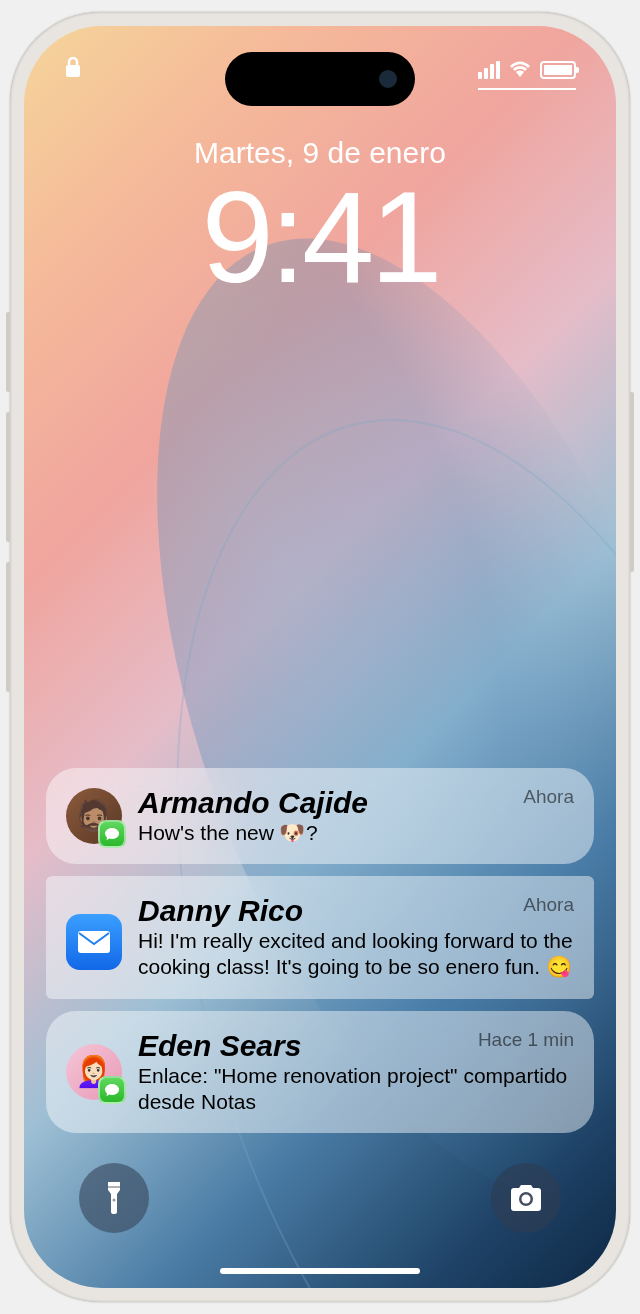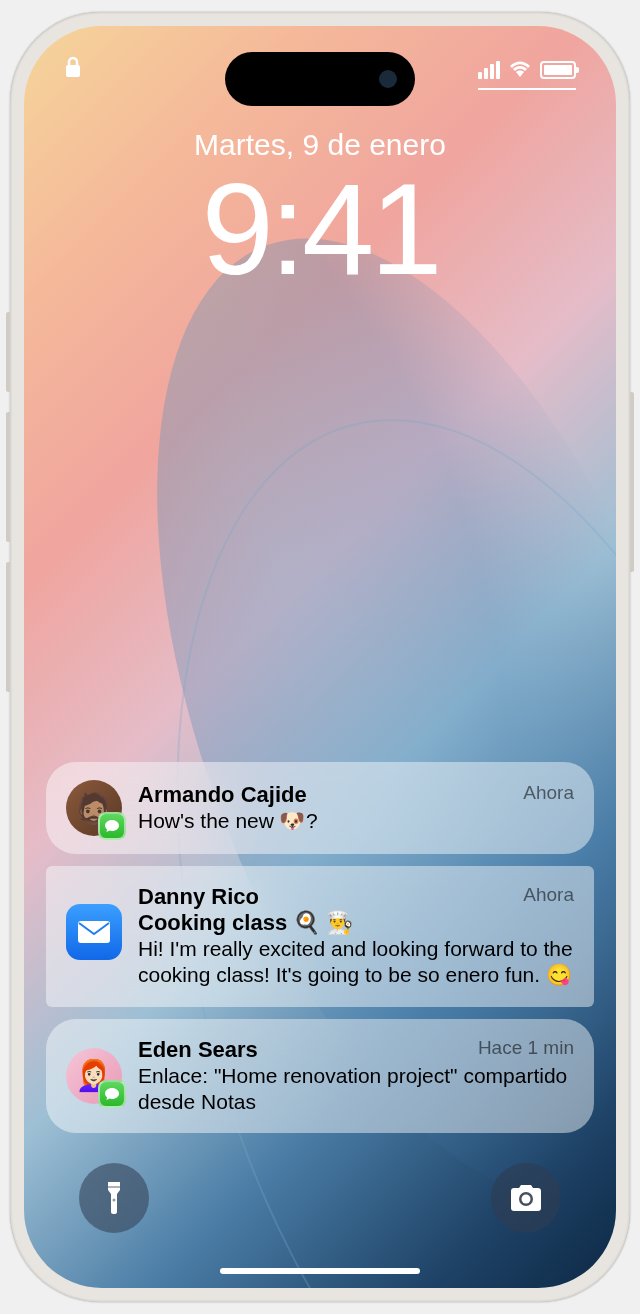--- a/index.html
+++ b/index.html
@@ -208,21 +208,21 @@
       position: absolute;
       bottom: -6px;
       left: 0;
       width: 100%;
       height: 2px;
       background: white;
     }
     
     .date-time {
       position: absolute;
-      top: 102px;
+      top: 110px;
       width: 100%;
       text-align: center;
       color: white;
     }
     
     .date {
       font-size: 30px;
       font-weight: 500;
       margin-bottom: -8px;
     }
@@ -303,23 +303,24 @@
     }
     
     .notification-header {
       display: flex;
       justify-content: space-between;
       align-items: flex-start;
       gap: 10px;
     }
     
     .notification-title {
-      font-size: 22px;
+      font-size: 30px;
       font-weight: 700;
       color: #000;
+      font-style: italic;
     }
     
     .notification-time {
       font-size: 19px;
       color: rgba(0, 0, 0, 0.55);
       white-space: nowrap;
     }
     
     .notification-subtitle {
       font-size: 22px;
@@ -444,21 +445,20 @@
           <svg width="36" height="26" viewBox="0 0 36 26" fill="white">
             <rect x="2" y="2" width="32" height="22" rx="3" fill="white"></rect>
             <path d="M3 4 L18 15 L33 4" fill="none" stroke="#2080f0" stroke-width="2"></path>
           </svg>
         </div>
         <div class="notification-content">
           <div class="notification-header">
             <div class="notification-title">Danny Rico</div>
             <div class="notification-time">Ahora</div>
           </div>
-          <div class="notification-subtitle">Cooking class 🍳 👨‍🍳</div>
           <div class="notification-body">Hi! I'm really excited and looking forward to the cooking class! It's going to be so enero fun. 😋</div>
         </div>
       </div>
 
       <div class="notification">
         <div class="notification-icon avatar-3">
           <span class="avatar-face">👩🏻‍🦰</span>
           <div class="app-badge">
             <svg width="16" height="16" viewBox="0 0 16 16" fill="white">
               <path d="M8 2 C4 2 1 4.5 1 7.5 C1 9 1.8 10.3 3 11.2 L2.5 14 L5.5 12.5 C6.3 12.8 7.1 13 8 13 C12 13 15 10.5 15 7.5 C15 4.5 12 2 8 2 Z"></path>

